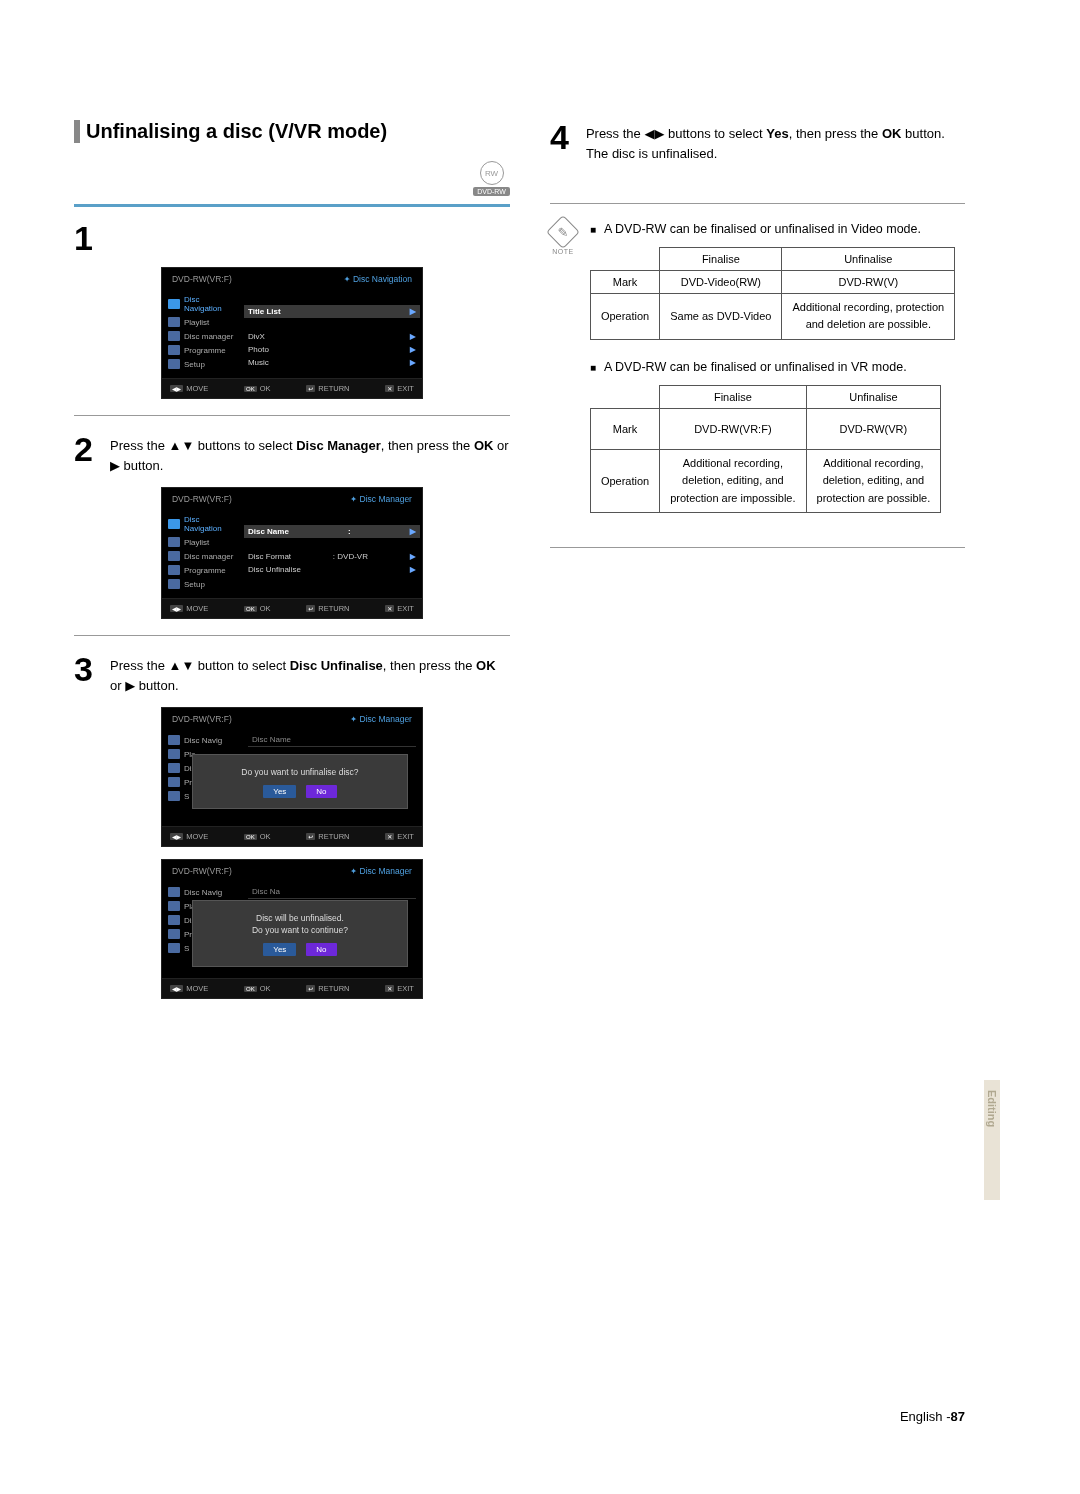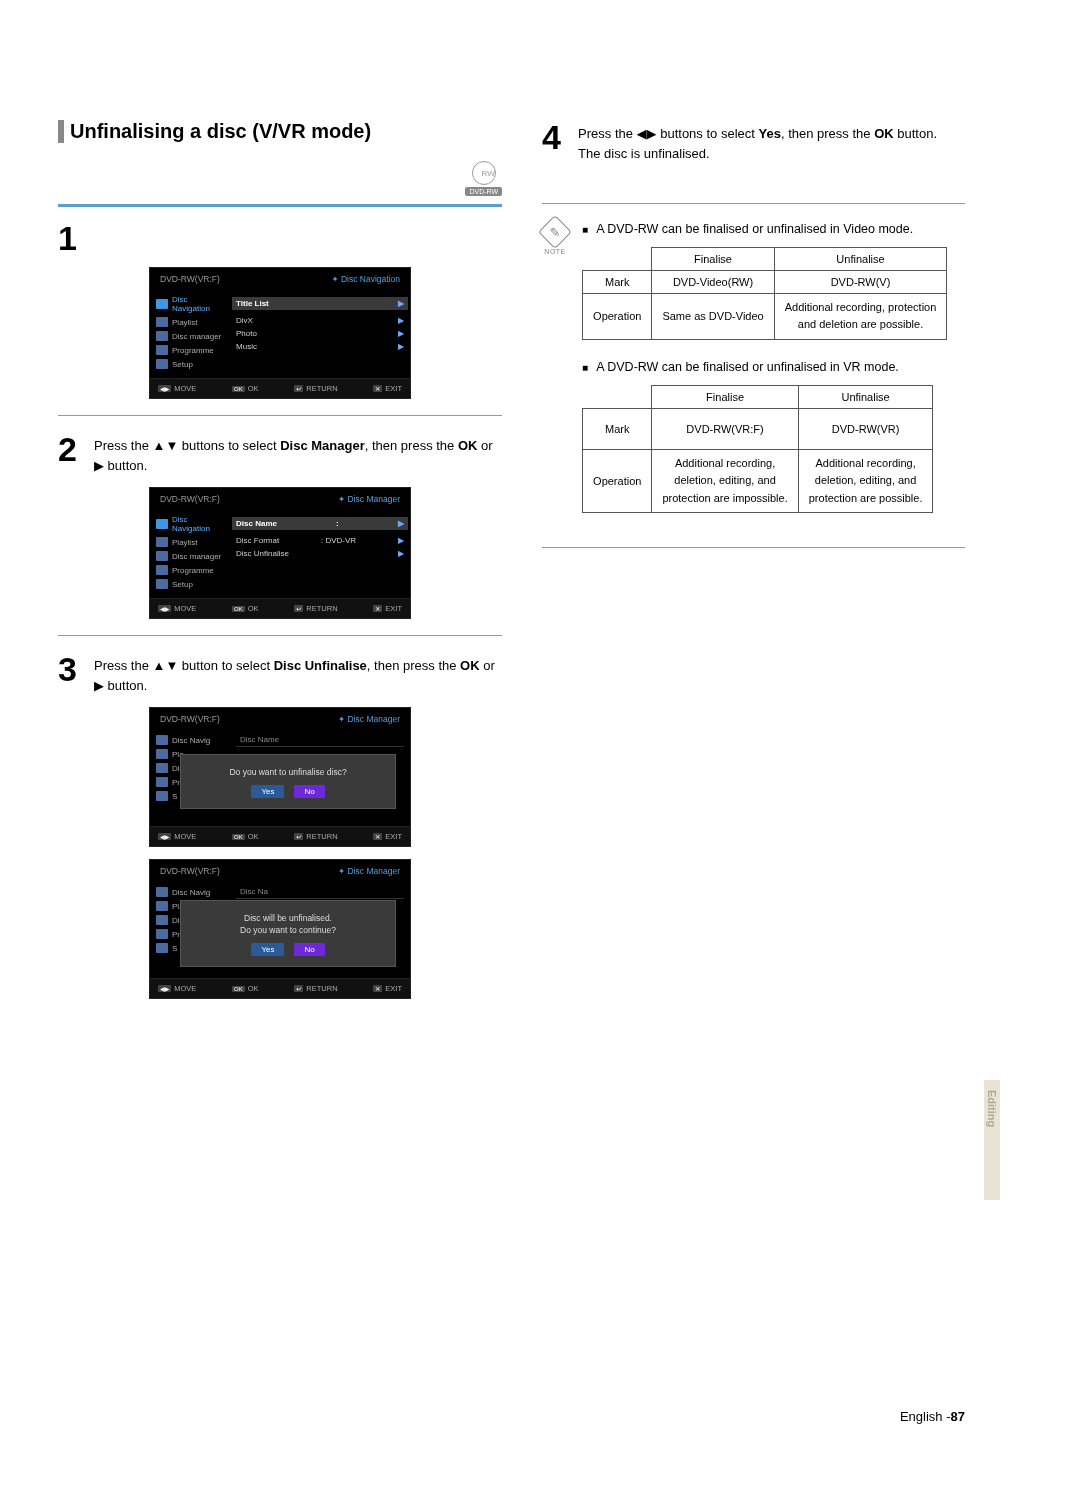--- a/index.html
+++ b/index.html
@@ -7,21 +7,21 @@
     padding: 0;
     background: #fff;
     font-family: Arial, Helvetica, sans-serif;
     font-size: 13px;
     color: #000;
     width: 1080px;
     height: 1494px;
     position: relative;
   }
   .page {
-    padding: 120px 115px 70px 58px;
+    padding: 120px 115px 70px 74px;
     box-sizing: border-box;
     display: flex;
     gap: 40px;
   }
   .col {
     flex: 1;
     min-width: 0;
   }
   .col-left { flex: 1.05; }
   .col-right { flex: 1; }
@@ -49,21 +49,21 @@
     margin-top: 2px;
     display: block;
   }
   .dvd-rw-icon .circle {
     width: 22px;
     height: 22px;
     border: 1.5px solid #999;
     border-radius: 50%;
     display: flex;
     align-items: center;
-    justify-content: flex-end;
+    justify-content: center;
     font-size: 8px;
     color: #999;
     margin: 0 auto 2px;
   }
 
   .hr-thick {
     clear: both;
     border: none;
     border-top: 3px solid #5aa0c8;
     margin: 12px 0 14px;
@@ -144,21 +144,21 @@
     display: flex;
     justify-content: space-between;
     align-items: center;
     padding: 2px 0;
     font-size: 8px;
     color: #ccc;
   }
   .osd-row.hi {
     background: #3a3a3a;
     padding: 2px 4px;
-    margin: 4px -4px;
+    margin: 12px -4px;
     color: #fff;
     font-weight: bold;
     align-items: flex-end;
   }
   .osd-row .arrow { color: #6aa8ff; font-size: 8px; }
   .osd-foot {
     display: flex;
     justify-content: space-between;
     padding: 5px 8px;
     font-size: 7.5px;

